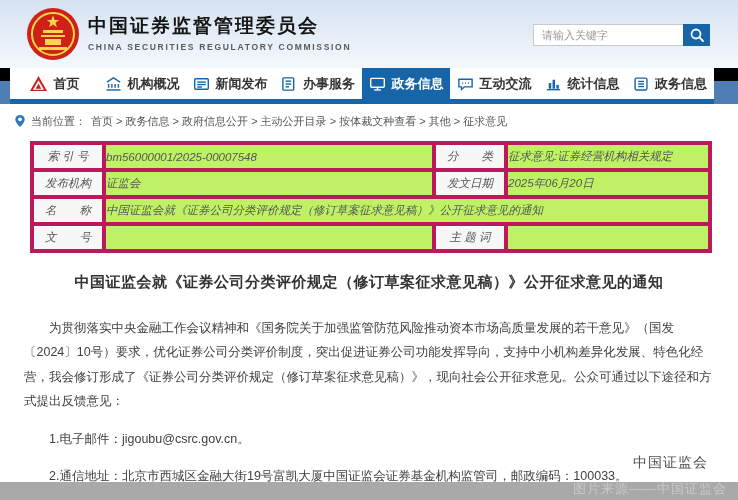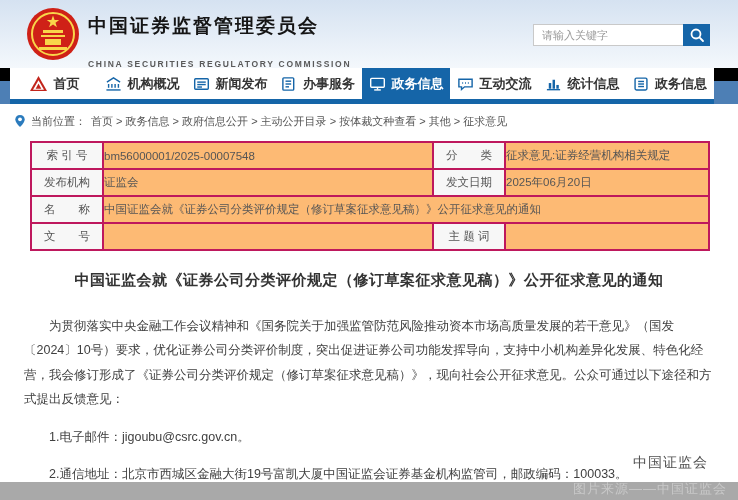--- a/index.html
+++ b/index.html
@@ -13,21 +13,21 @@
   }
   
   .header {
     height: 68px;
     background: linear-gradient(180deg, #d5e2f1 0%, #e6eef7 55%, #f4f8fc 100%);
     position: relative;
   }
   .emblem { position: absolute; left: 26px; top: 7px; width: 54px; height: 54px; }
   .brand { position: absolute; left: 88px; top: 13px; }
   .brand-title { font-size: 19px; font-weight: bold; color: #151515; letter-spacing: 2px; }
-  .brand-sub { font-size: 8.5px; font-weight: bold; color: #5a5a5a; letter-spacing: 1.7px; margin-top: 20px; }
+  .brand-sub { font-size: 8.5px; font-weight: bold; color: #5a5a5a; letter-spacing: 1.7px; margin-top: 3px; }
   .search { position: absolute; right: 28px; top: 24px; display: flex; align-items: flex-end; }
   .search input {
     width: 150px; height: 22px; border: 1px solid #c9c9c9; border-right: none;
     font-size: 11px; padding: 0 8px; color: #666; outline: none;
     font-family: "Liberation Sans", "DejaVu Sans", sans-serif;
   }
   .search input::placeholder { color: #999; }
   .search button {
     width: 27px; height: 22px; background: #1565a8; border: none; cursor: pointer;
     display: flex; align-items: center; justify-content: center;
@@ -51,23 +51,23 @@
   
   .breadcrumb {
     display: flex; align-items: flex-start; gap: 5px;
     padding: 10px 0 4px 14px; font-size: 11px; color: #555;
   }
   
   table.info {
     width: 678px; margin: 8px 30px 0; border-collapse: collapse; table-layout: fixed;
     font-size: 11.5px; color: #555;
   }
-  table.info td { border: 2px solid #be185d; height: 27px; }
+  table.info td { border: 4px solid #be185d; height: 27px; font-style: italic; }
   td.lab { background: #f7f7f7; text-align: center; color: #555; }
-  td.val { background: #fdba74; overflow: hidden; white-space: nowrap; }
+  td.val { background: #bef264; overflow: hidden; white-space: nowrap; }
   
   .article-title {
     text-align: center; font-size: 15px; font-weight: bold; color: #333;
     margin-top: 20px; letter-spacing: 0.5px;
   }
   .article-body { margin: 24px 24px 0; font-size: 12.5px; color: #404040; line-height: 1.95; }
   .article-body p { text-indent: 2em; margin-bottom: 13px; }
   
   .footer-bar { position: absolute; left: 0; right: 0; bottom: 0; height: 18px; background: #a9a9a9; }
   .footer-caption {

